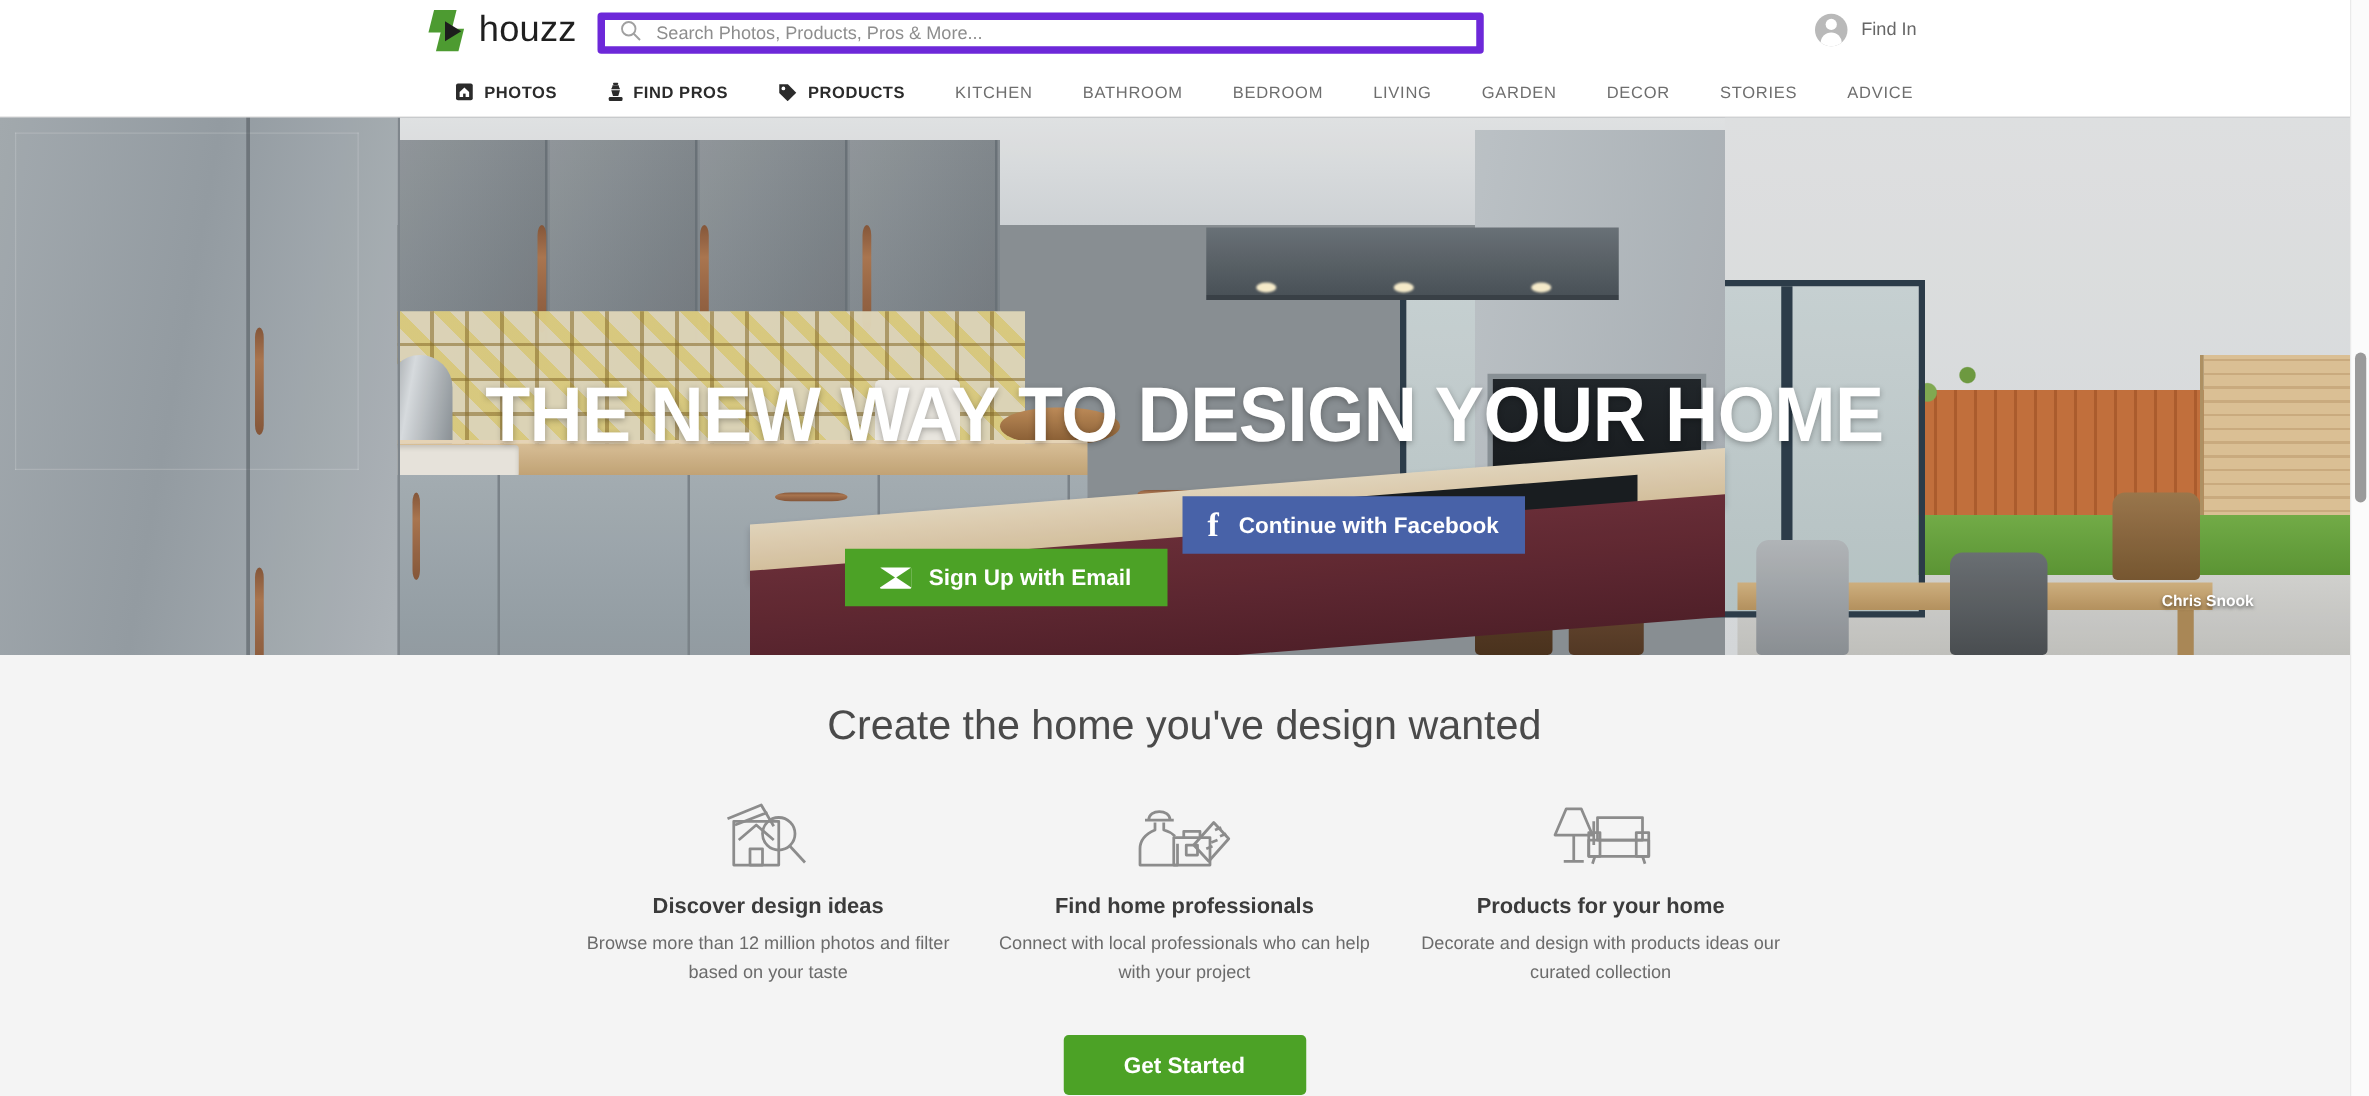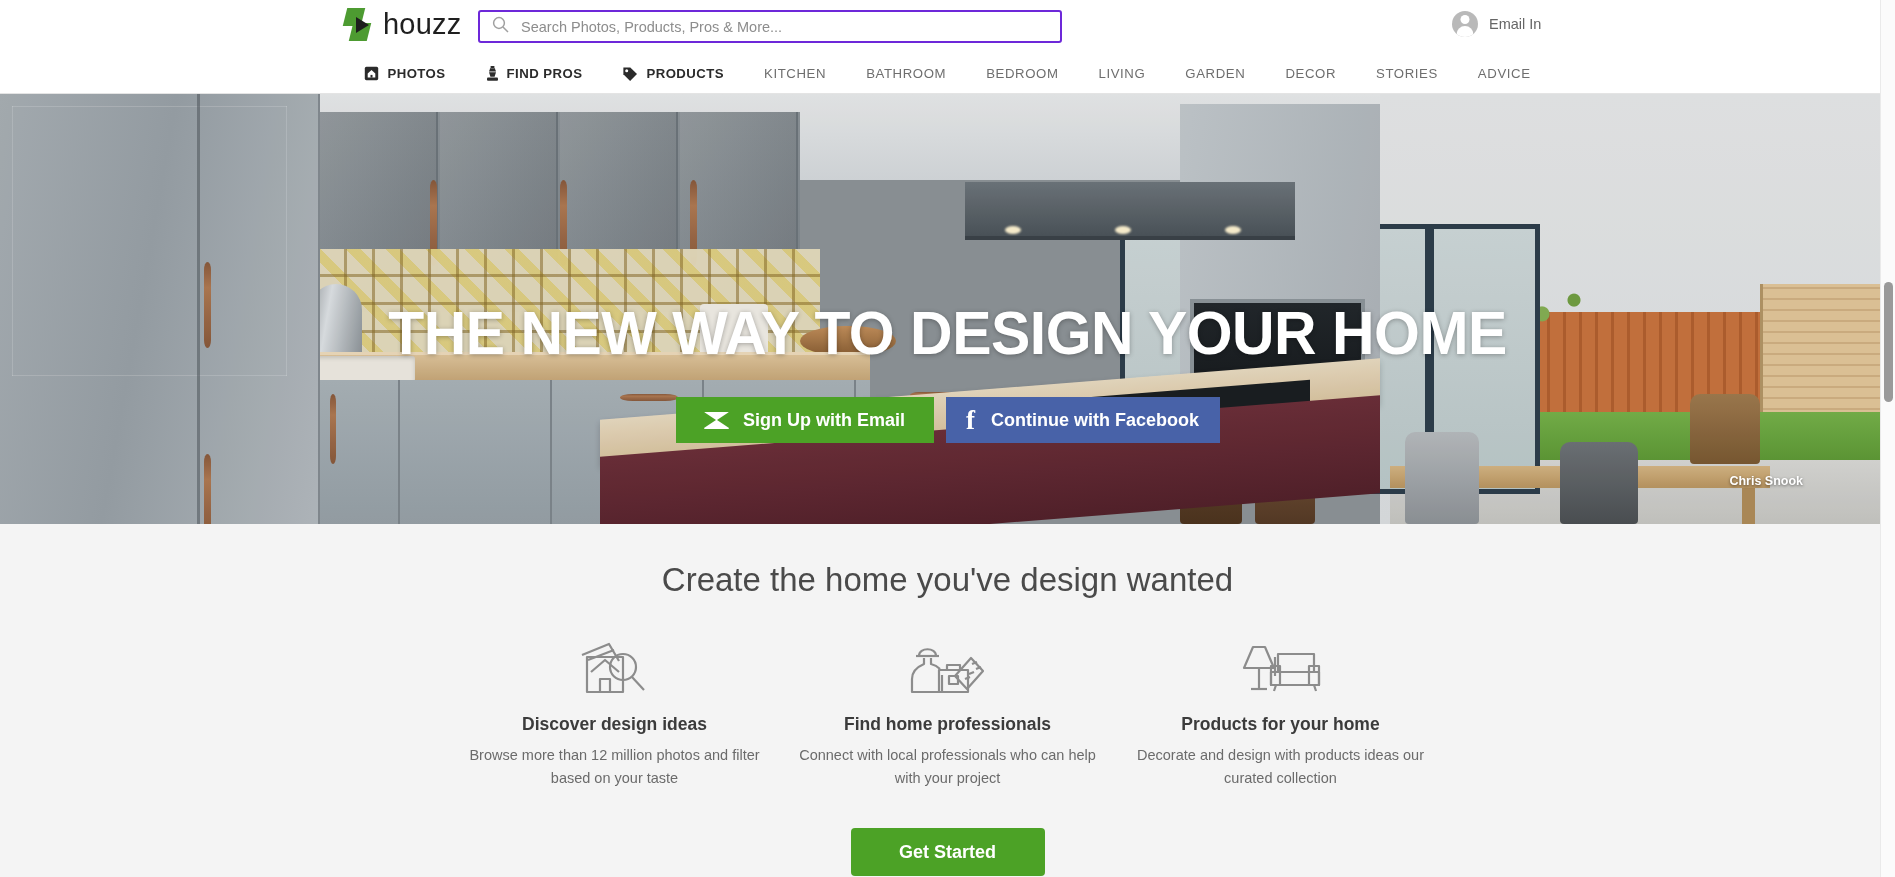--- a/index.html
+++ b/index.html
@@ -39,22 +39,22 @@
     border-left: 13px solid #1d1d1d;
   }
   .logo-word {
     font-size: 29px; font-weight: 400; color: #1f1f1f;
     letter-spacing: 0.2px; line-height: 33px;
   }
 
   .searchbox {
     position: absolute;
     left: 478px; top: 10px;
-    width: 584px; height: 33px;
-    border: 2px solid #6d28d9;
+    width: 709px; height: 33px;
+    border: 6px solid #6d28d9;
     border-radius: 3px;
     background: #fff;
     display: flex; align-items: center;
     padding: 0 12px;
     cursor: text;
   }
   .searchbox .mag { flex: 0 0 auto; margin-right: 12px; }
   .search-input {
     flex: 1 1 auto;
     border: none; outline: none;
@@ -323,21 +323,21 @@
   .btn-email, .btn-fb {
     display: flex; align-items: center; justify-content: center;
     height: 46px;
     color: #ffffff;
     font-size: 18px;
     font-weight: bold;
     cursor: pointer;
     border: none;
     font-family: "Liberation Sans", sans-serif;
   }
-  .btn-email { background: #4ca226; width: 258px; gap: 14px; }
+  .btn-email { background: #4ca226; width: 258px; gap: 14px; margin-top: 42px; }
   .btn-fb { background: #4862a8; width: 274px; gap: 16px; }
   .env-icon {
     width: 25px; height: 17px; background: #ffffff;
     position: relative; border-radius: 1px;
   }
   .env-icon:before, .env-icon:after {
     content: ""; position: absolute; top: 0;
     border-style: solid;
   }
   .env-icon:before {
@@ -455,21 +455,21 @@
       </svg>
     </span>
     <input class="search-input" type="text" placeholder="Search Photos, Products, Pros &amp; More..." style="">
   </div>
 
   <div class="signin">
     <div class="avatar">
       <div class="head"></div>
       <div class="body"></div>
     </div>
-    <span class="signin-label">Email In</span>
+    <span class="signin-label">Find In</span>
   </div>
 </div>
 
 <div class="navbar">
   <div class="nav-inner">
 
     <div class="nav-item primary">
       <span class="nicon">
         <svg width="15" height="15" viewBox="0 0 15 15">
           <rect x="0.8" y="0.8" width="13.4" height="13.4" rx="1.6" fill="#2b2b2b"></rect>

